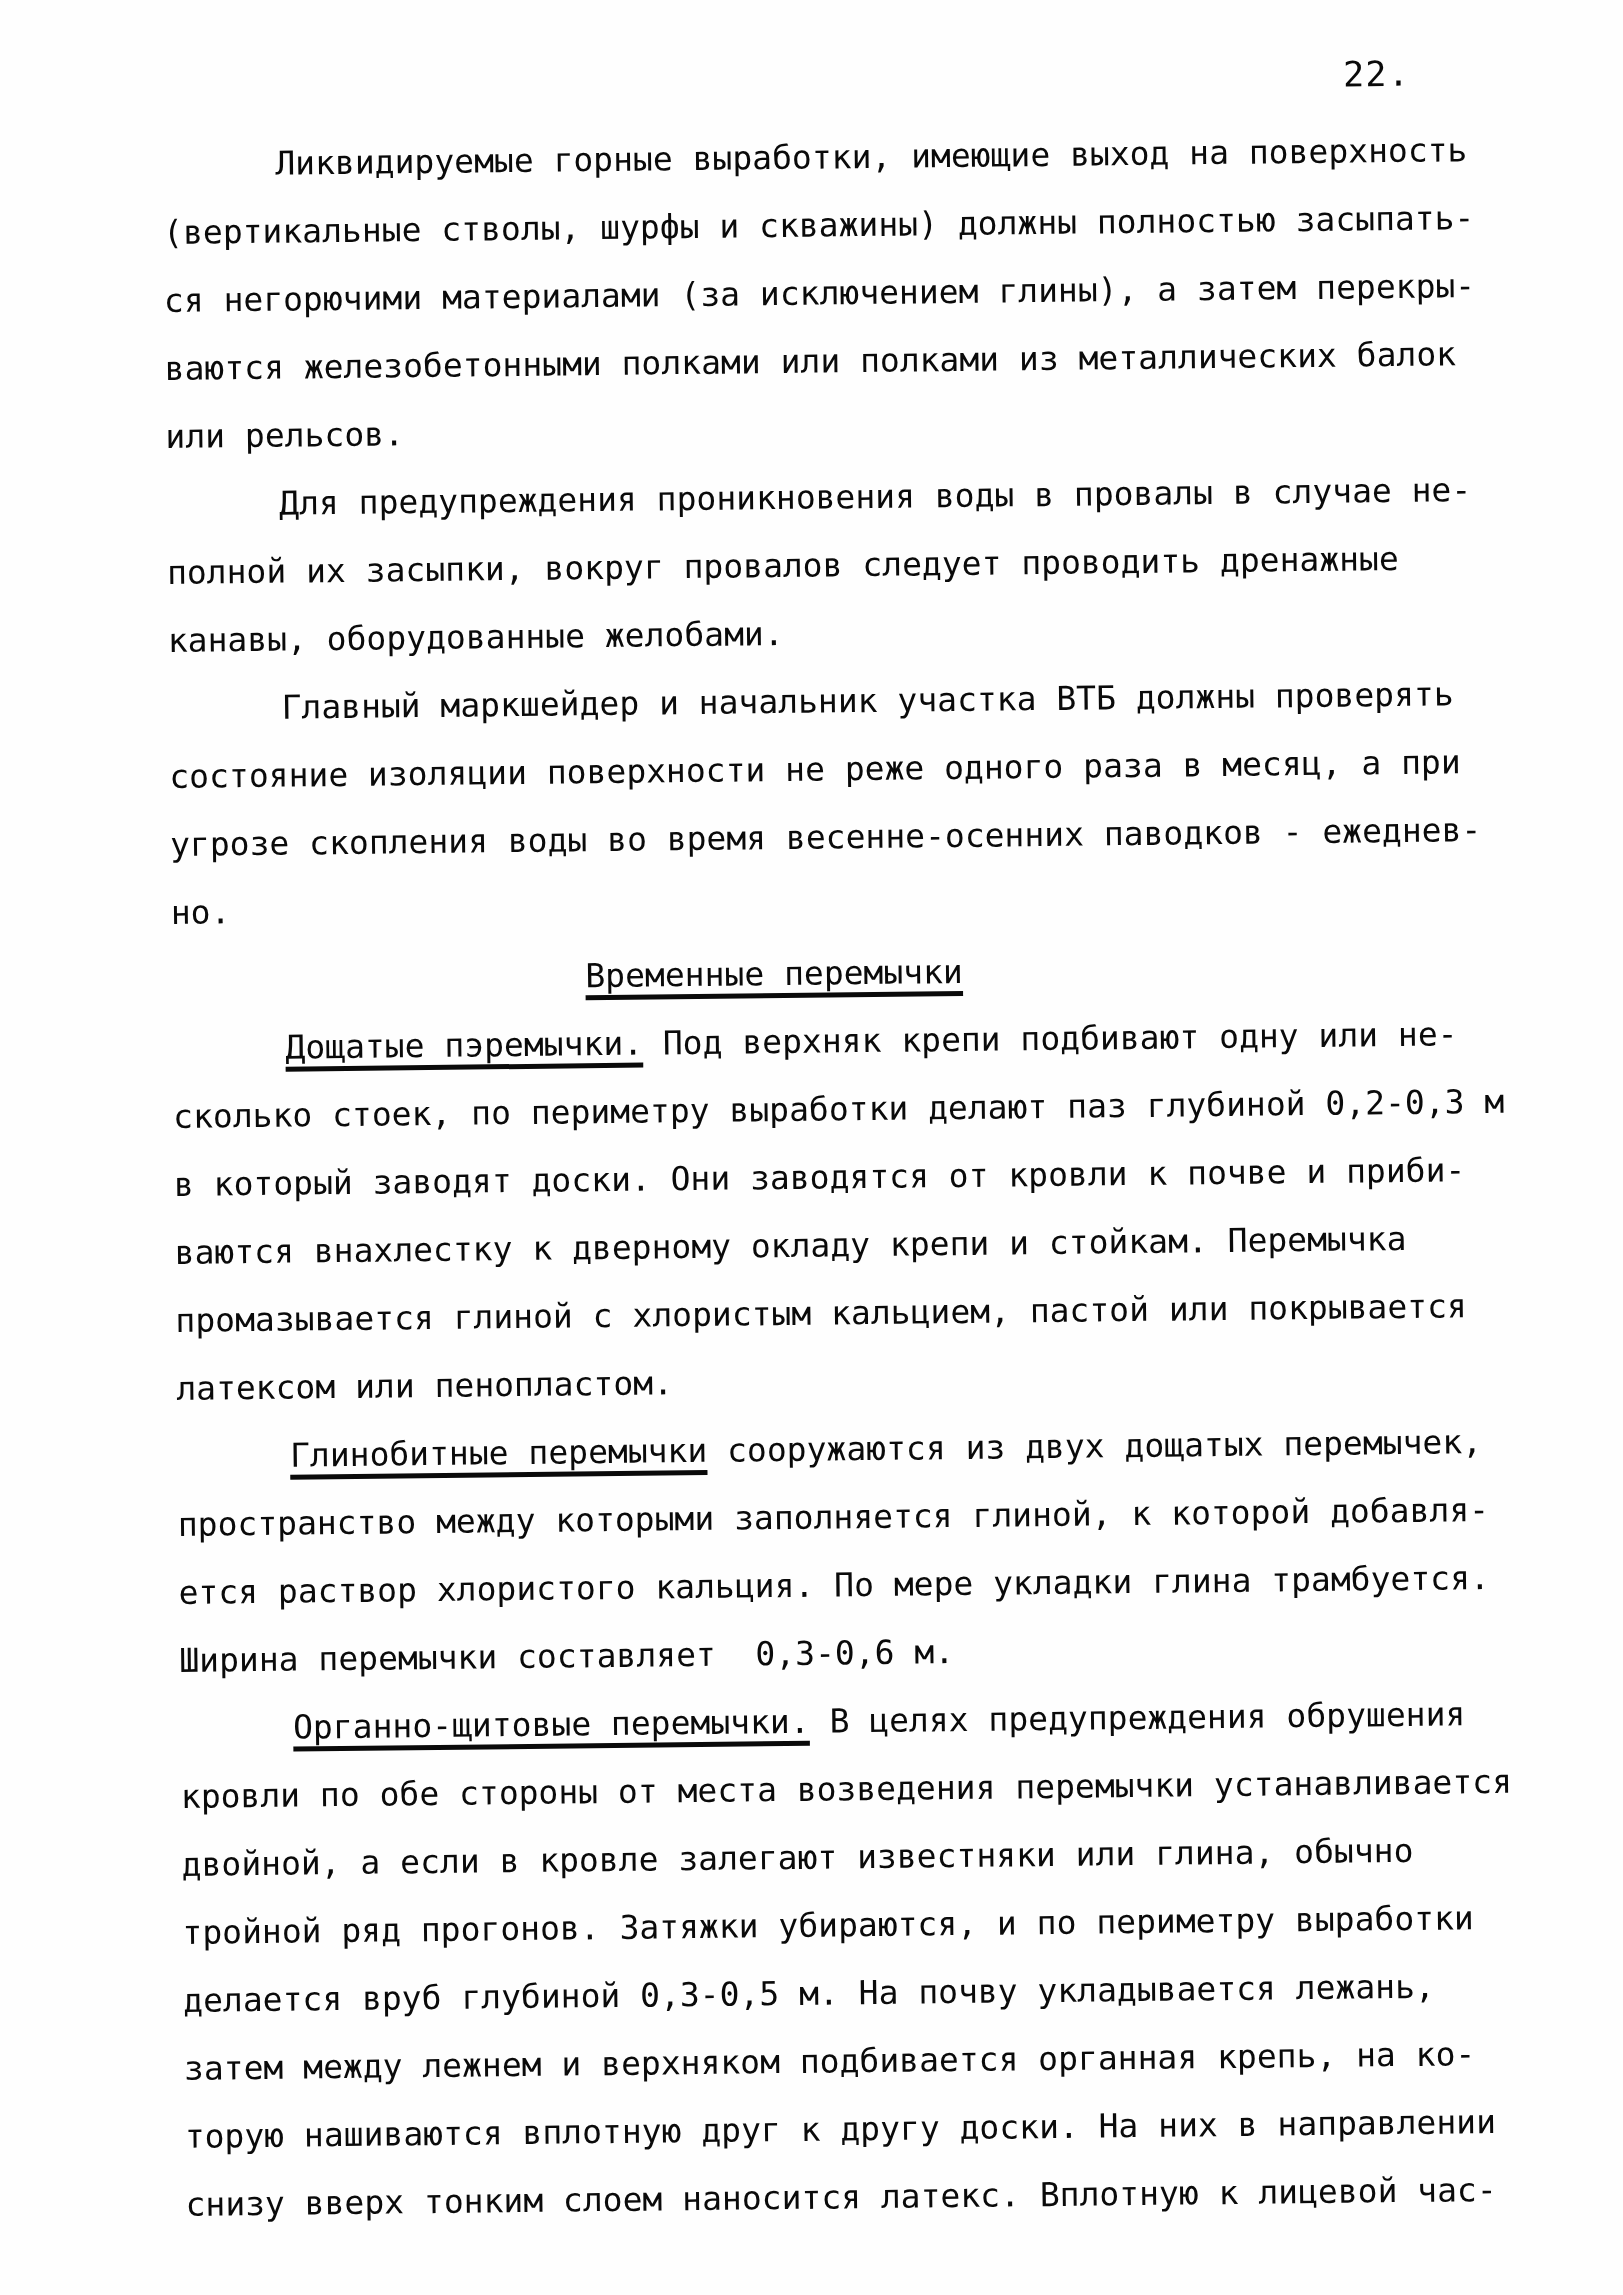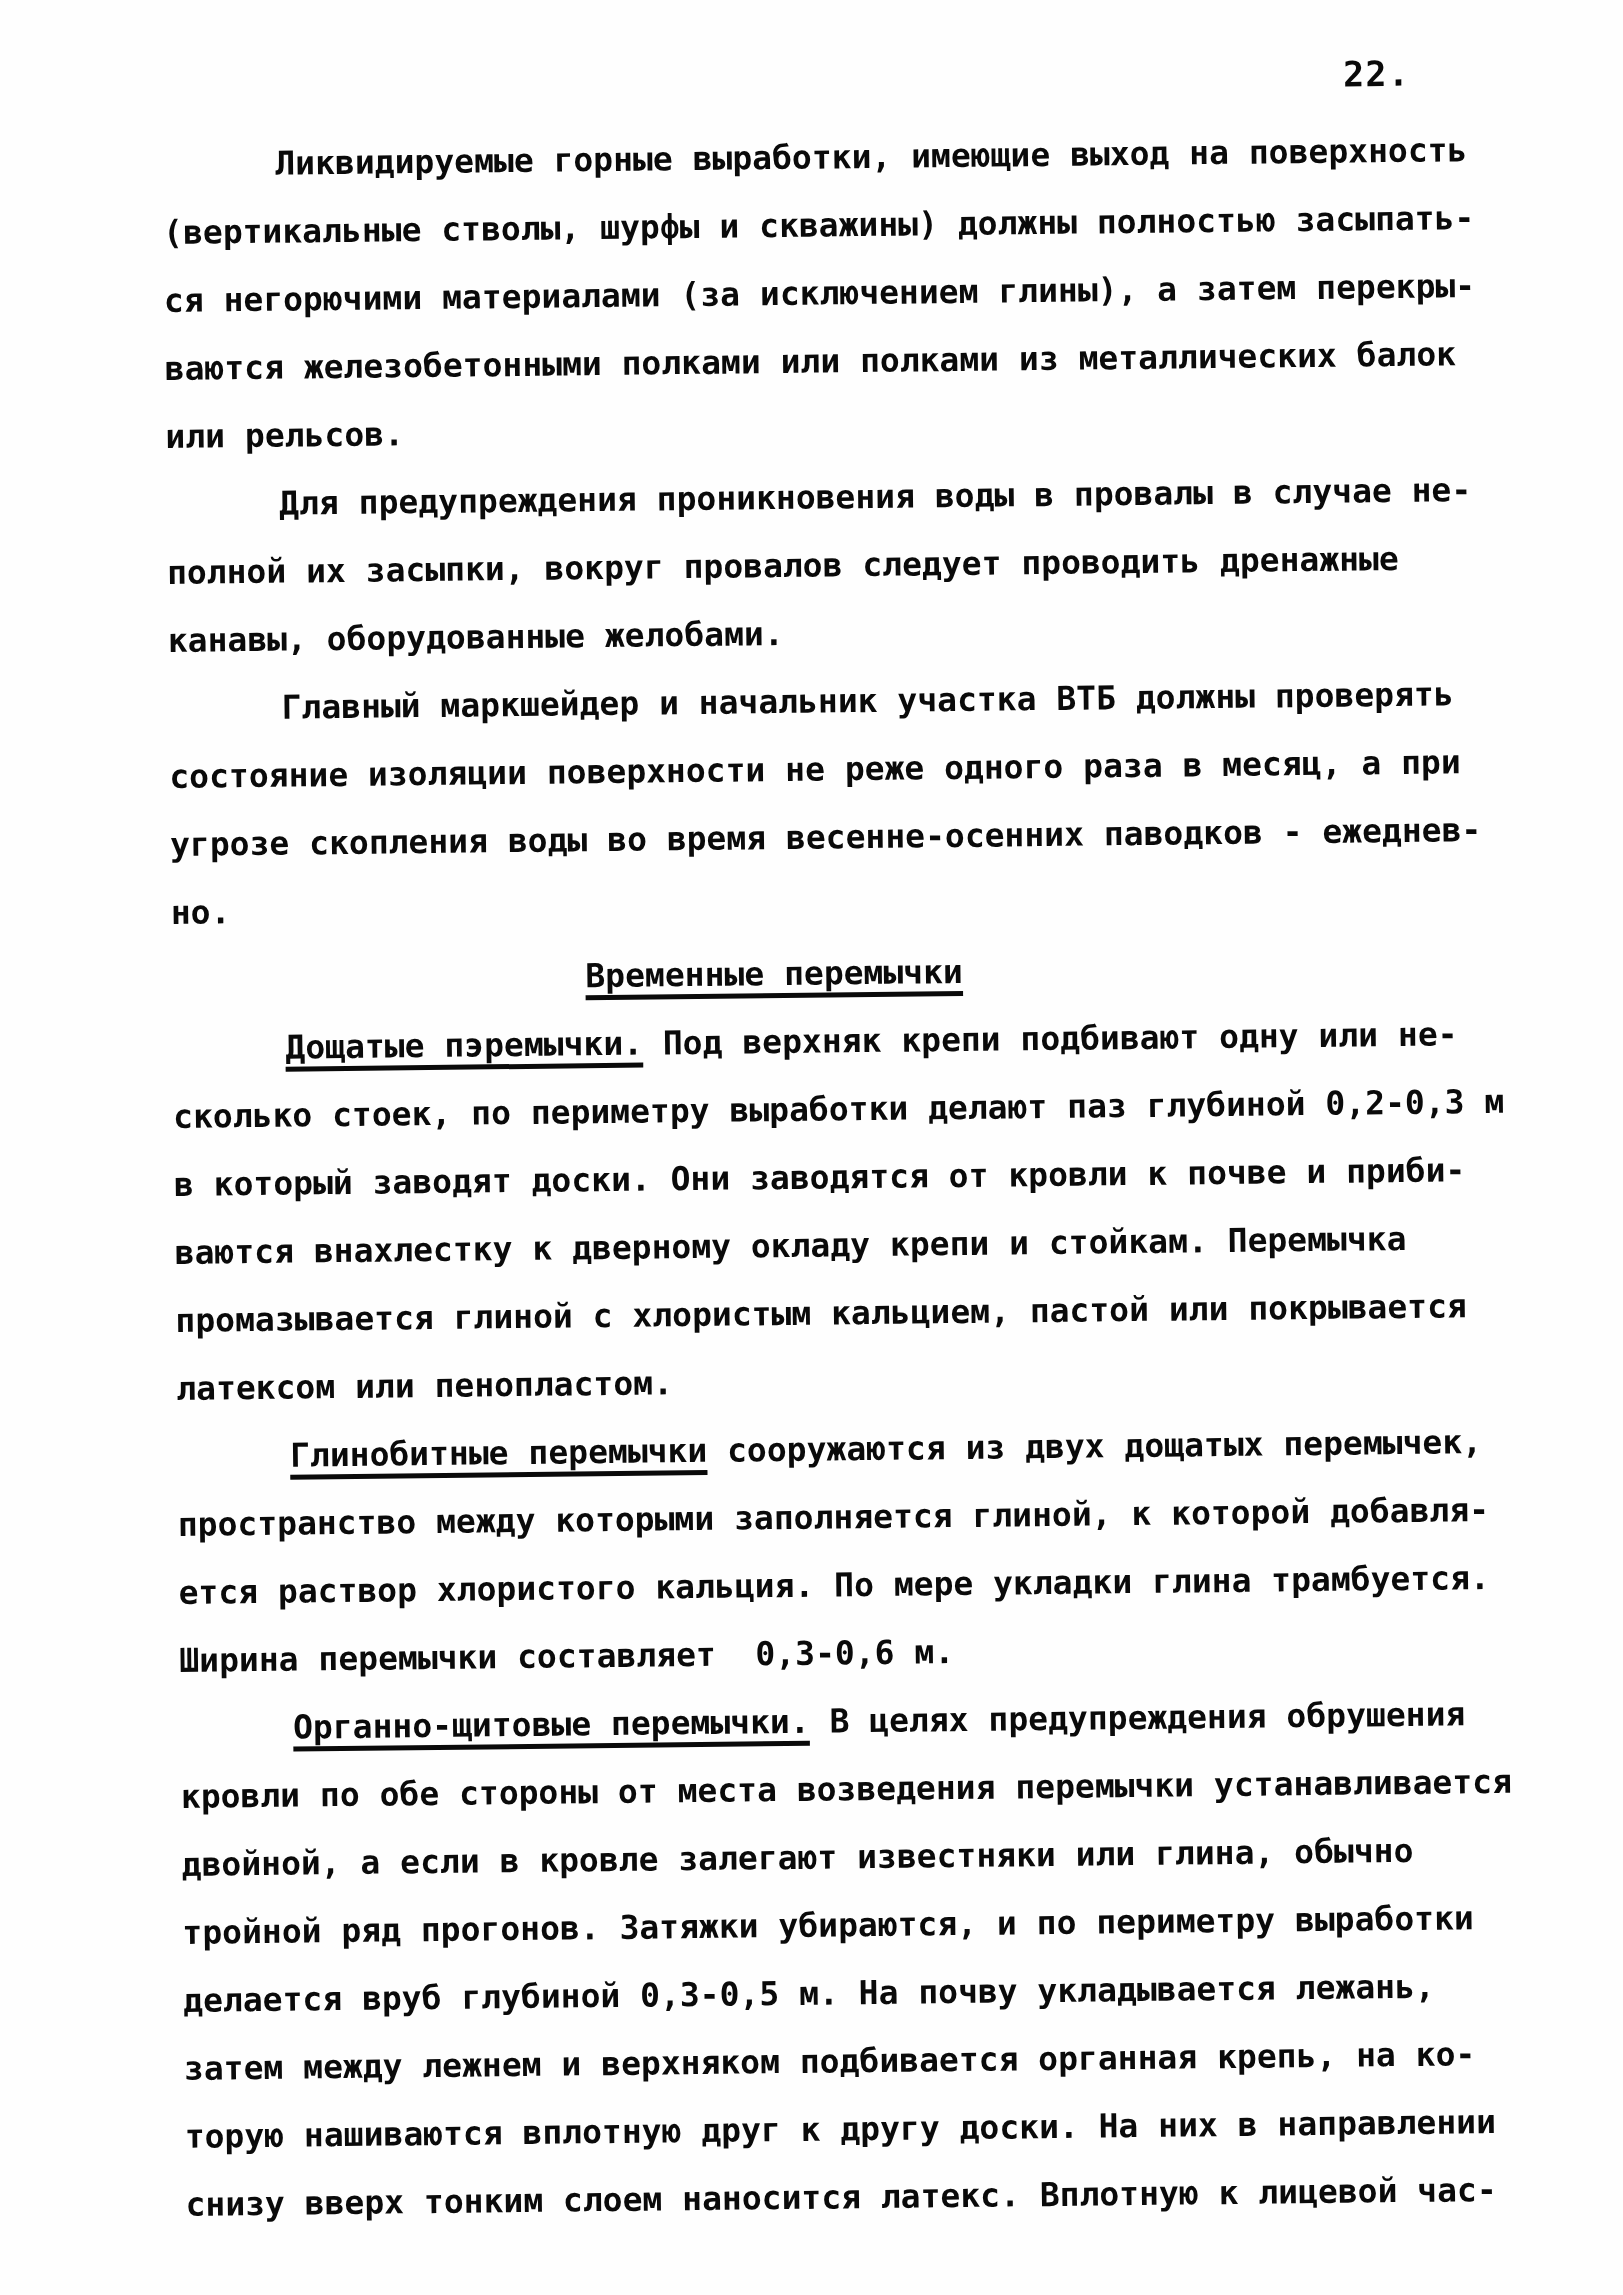--- a/index.html
+++ b/index.html
@@ -8,21 +8,21 @@
     padding: 0;
     background: #e8e8e8;
   }
   .sheet {
     position: relative;
     width: 1623px;
     height: 2295px;
     background: #fefefe;
     overflow: hidden;
     font-family: "DejaVu Sans Mono", "Liberation Mono", monospace;
-    font-weight: 700;
+    font-weight: 400;
     color: #0a0a0a;
   }
   .page-number {
     position: absolute;
     left: 1343px;
     top: 54px;
     font-size: 35px;
     letter-spacing: 1.3px;
     transform: rotate(-0.65deg);
     white-space: pre;

